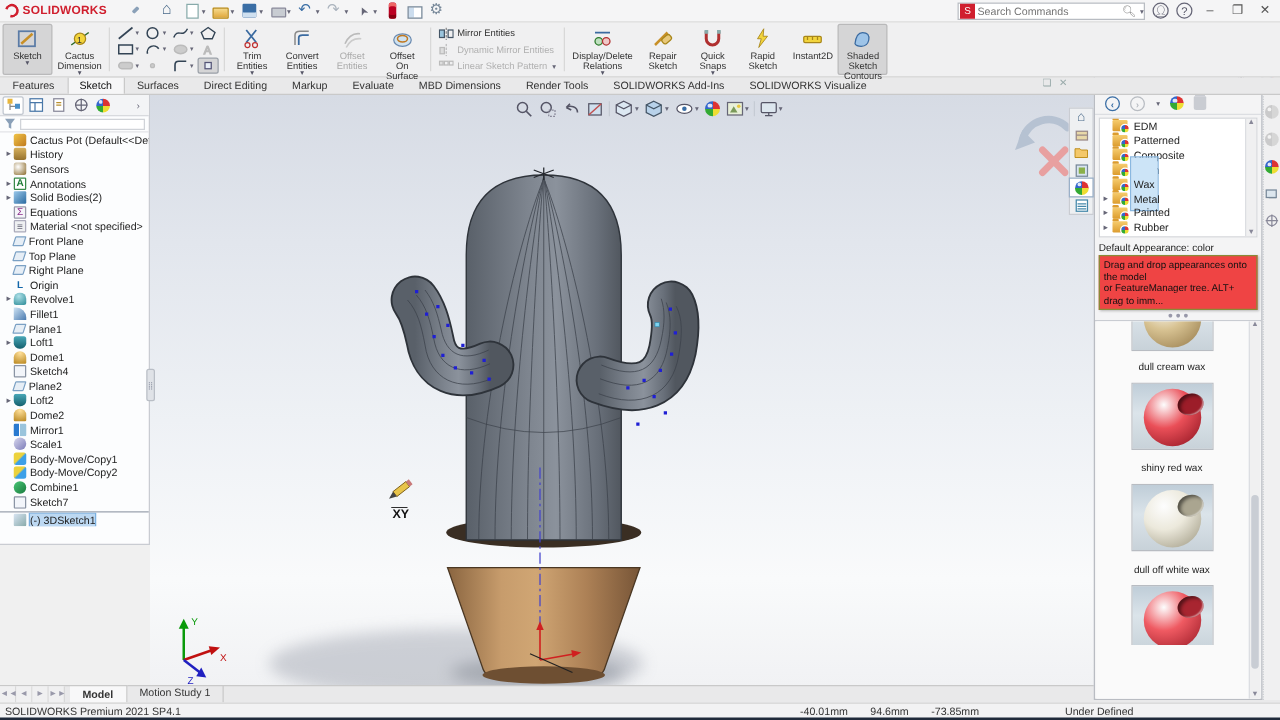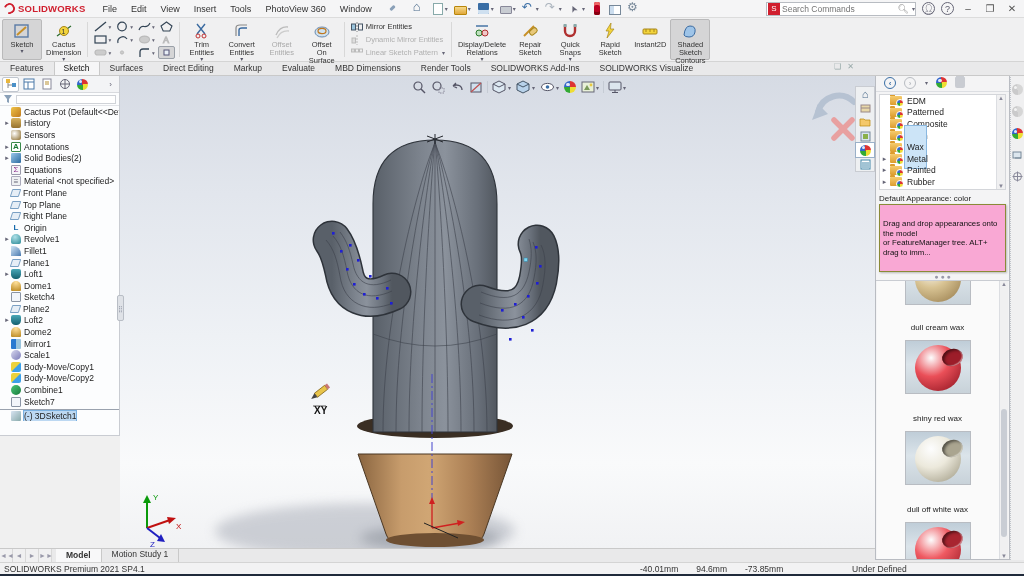--- a/index.html
+++ b/index.html
@@ -117,33 +117,33 @@
   .trash::before{content:"";position:absolute;top:-2px;left:1px;right:1px;height:2px;background:#c9ccd2}
   #tp-tree{height:96px;background:#fff;border:1px solid #d4d6da;margin:2px 3px;overflow:hidden;position:relative}
   .ptrow{display:flex;align-items:center;height:11.6px;white-space:nowrap}
   .ptrow .lbl{padding:16px 2px}
   .ptrow.selected .lbl{background:#cce4f7;outline:1px solid #8ab8e0}
   .fi{width:12px;height:9px;background:linear-gradient(#f6cc6e,#dc9c2e);border-radius:1px;position:relative;flex:none;margin:0 3px 0 1px}
   .fi::before{content:"";position:absolute;top:-2px;left:0;width:5px;height:2px;background:#dc9c2e;border-radius:1px 1px 0 0}
   .fi::after{content:"";position:absolute;right:-2px;bottom:-2px;width:6px;height:6px;border-radius:50%;background:conic-gradient(#d33 0 25%,#ed3 0 50%,#3a3 0 75%,#36c 0);border:1px solid #fff}
   .vscroll{position:absolute;right:0;top:0;bottom:0;width:9px;background:#f0f0f1;border-left:1px solid #dcdee2;display:flex;flex-direction:column;justify-content:space-between;align-items:center;font-size:6px;color:#889}
   #tp-defapp{padding:2px 3px 1px;color:#222;font-size:8px}
-  #tooltip{margin:0 3px;background:#f9a8d4;border:1px solid #8a8a37;padding:14px 3px;font-size:7.8px;line-height:9.5px;color:#111;box-shadow:1px 1px 2px rgba(0,0,0,.25)}
+  #tooltip{margin:0 3px;background:#ef4444;border:1px solid #8a8a37;padding:2px 3px;font-size:7.8px;line-height:9.5px;color:#111;box-shadow:1px 1px 2px rgba(0,0,0,.25)}
   #tp-drag{height:8px;display:flex;align-items:center;justify-content:center;color:#99a;font-size:7px;border-bottom:1px solid #c9ccd2;margin:1px 0 0}
   #thumbzone{flex:1;position:relative;overflow:hidden;background:#fafafa;margin:0 1px}
   #thumbs{position:absolute;left:0;top:0;right:10px;display:flex;flex-direction:column;align-items:center}
   .thumb-item{display:flex;flex-direction:column;align-items:center;margin-top:8px}
   .img-wrap{height:56px;overflow:hidden;display:flex;align-items:flex-start}
   .thumb-item.partial-top{margin-top:0}
   .thumb-item.partial-top .img-wrap{height:24px;align-items:flex-end}
   .thumb-item.partial-bottom .img-wrap{height:48px}
   .thumb-img{width:66px;height:54px;position:relative;background:linear-gradient(180deg,#bfcdd8 0%,#dbe4ea 45%,#c8d2d9 100%);border:1px solid #b8bcc2;flex:none}
   .sphere{position:absolute;left:9px;top:4px;width:46px;height:46px;border-radius:50%;background:radial-gradient(circle at 35% 28%,rgba(255,255,255,.95) 0%,var(--c) 42%,var(--cd) 88%)}
   .hole{position:absolute;right:7px;top:8px;width:21px;height:17px;border-radius:50%;background:var(--cd);box-shadow:inset 2px 2px 3px rgba(0,0,0,.5),inset -1px -1px 1px rgba(255,255,255,.45);transform:rotate(-14deg)}
-  .thumb-lbl{font-size:8px;color:#222;margin-top:18px}
+  .thumb-lbl{font-size:8px;color:#222;margin-top:8px}
   #thumb-scroll{position:absolute;right:0;top:0;bottom:0;width:9px;background:#f0f0f1;border-left:1px solid #dcdee2}
   #thumb-scroll .th{position:absolute;left:1px;right:1px;top:46%;height:46%;background:#c9cdd4;border-radius:3px}
   #thumb-scroll .ar{position:absolute;left:0;right:0;text-align:center;font-size:6px;color:#889}
   #rightstrip{position:absolute;left:1010px;top:58px;width:14px;height:502px;background:#f0f0f1;border-left:1px dotted #c0c4ca;z-index:23;display:flex;flex-direction:column;align-items:center;padding-top:4px;gap:11px}
   .ballc{border-radius:50%;background:conic-gradient(#d33 0 25%,#ed3 0 50%,#3a3 0 75%,#36c 0);position:relative}
   .ballc::after{content:"";position:absolute;left:20%;top:15%;width:30%;height:30%;border-radius:50%;background:rgba(255,255,255,.85)}
   .ballc.gray{background:conic-gradient(#ccc 0 50%,#bbb 0);opacity:.7}
   
   #doctabs{position:absolute;left:0;top:548px;width:1024px;height:14px;background:#e9e9ea;border-top:1px solid #c9c9c9;display:flex;align-items:flex-end;font-size:8.5px;z-index:22}
   .tsc{width:13px;text-align:center;color:#99a;font-size:7px;border-right:1px solid #d8d8d8;height:13px;line-height:13px;background:#f0f0f1}
@@ -156,30 +156,20 @@
   #botline{position:absolute;left:0;top:574px;width:1024px;height:2px;background:#1f2a3a;z-index:42}
 </style>
 </head>
 <body>
 
 <div id="titlebar">
   <div id="logo">
     <span class="swirl"></span>
     <span class="lt">SOLIDWORKS</span>
   </div>
-  <div style="display:flex">
-
-  <span class="menu-item">File</span>
-      <span class="menu-item">Edit</span>
-      <span class="menu-item">View</span>
-      <span class="menu-item">Insert</span>
-      <span class="menu-item">Tools</span>
-      <span class="menu-item">PhotoView 360</span>
-      <span class="menu-item">Window</span>
-    </div>
   <span class="pin-g"></span>
   <div class="qat">
     <span class="qbtn">
         <span class="qi q-home"></span>
       </span>
     <span class="qbtn">
         <span class="qi q-doc"></span>
         <span class="dd">▾</span>
       </span>
     <span class="qbtn">

